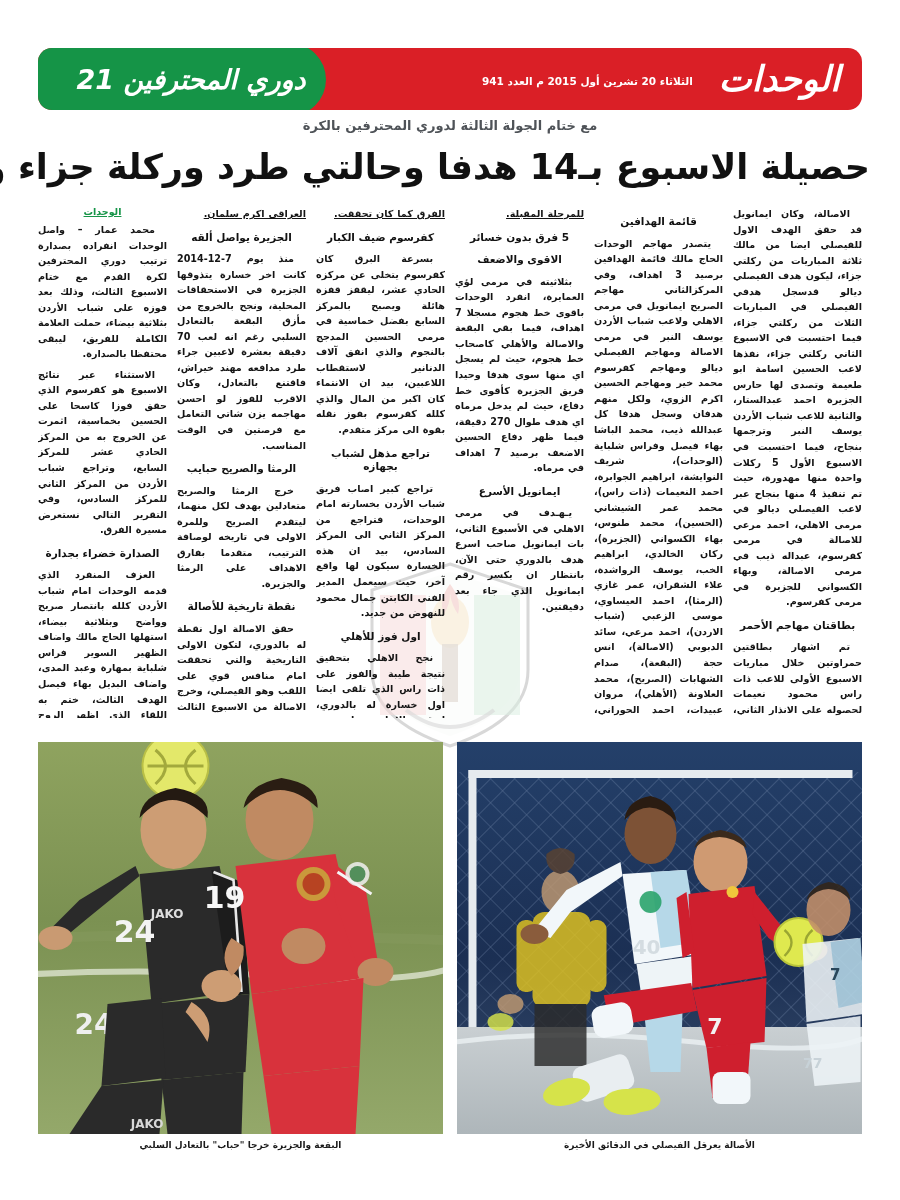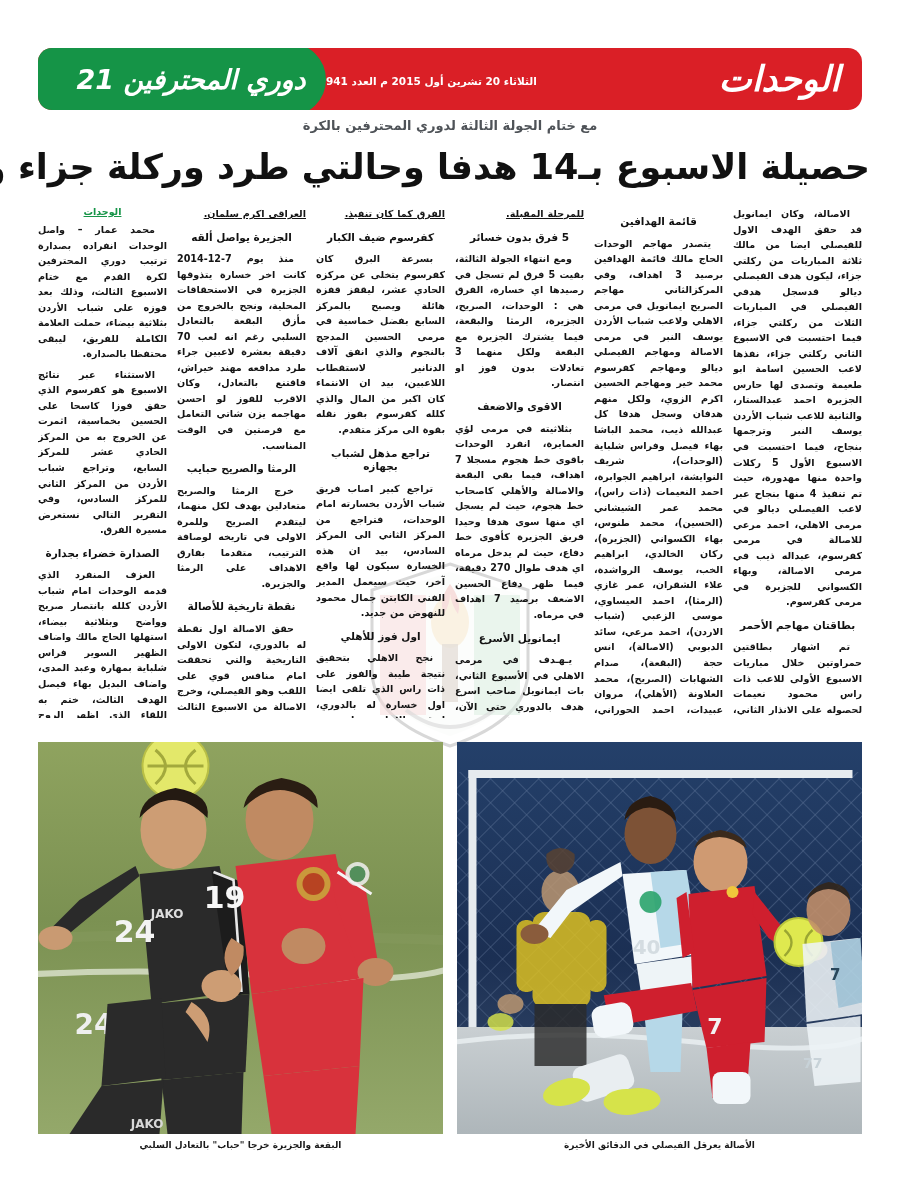--- a/index.html
+++ b/index.html
@@ -45,21 +45,21 @@
     letter-spacing: -0.5px;
     font-style: italic;
     line-height: 1;
     white-space: nowrap;
   }
   .masthead-date {
     flex: 1 1 auto;
     color: #ffffff;
     font-size: 10.5px;
     font-weight: bold;
-    text-align: left;
+    text-align: right;
     padding-top: 4px;
     white-space: nowrap;
   }
   .masthead-green {
     flex: 0 0 288px;
     height: 73px;
     background: #159447;
     border-radius: 14px 90px 90px 14px;
     display: flex;
     align-items: center;
@@ -258,29 +258,28 @@
 
     <div class="col">
       <div class="subhead">قائمة الهدافين</div>
       <p class="para">يتصدر مهاجم الوحدات الحاج مالك قائمة الهدافين برصيد 3 اهداف، وفي المركزالثاني مهاجم الصريح ايمانويل في مرمى الاهلي ولاعب شباب الأردن يوسف النبر في مرمى الاصالة ومهاجم الفيصلي ديالو ومهاجم كفرسوم محمد خير ومهاجم الحسين اكرم الزوي، ولكل منهم هدفان وسجل هدفا كل عبدالله ذيب، محمد الباشا بهاء فيصل وفراس شلباية (الوحدات)، شريف النوايشة، ابراهيم الجوابرة، احمد النعيمات (ذات راس)، محمد عمر الشيشاني (الحسين)، محمد طنوس، بهاء الكسواني (الجزيرة)، ركان الخالدي، ابراهيم الخب، يوسف الرواشدة، علاء الشقران، عمر غازي (الرمثا)، احمد العيساوي، موسى الزعبي (شباب الاردن)، احمد مرعي، سائد الدبوبي (الاصالة)، انس حجة (البقعة)، صدام الشهابات (الصريح)، محمد العلاونة (الأهلي)، مروان عبيدات، احمد الحوراني، عمر العثامنة (كفرسوم).</p>
 
     </div>
 
     <div class="col">
       <p class="para cont">للمرحلة المقبلة.</p>
       <div class="subhead">5 فرق بدون خسائر</div>
-      <p class="para">ومع انتهاء الجولة الثالثة، بقيت 5 فرق لم تسجل في رصيدها اي خسارة، الفرق هي : الوحدات، الصريح، الجزيرة، الرمثا والبقعة، فيما يشترك الجزيرة مع البقعة ولكل منهما 3 تعادلات بدون فوز او انتصار.</p>
       <div class="subhead">الاقوى والاضعف</div>
       <p class="para">بثلاثيته في مرمى لؤي العمايرة، انفرد الوحدات باقوى خط هجوم مسجلا 7 اهداف، فيما بقي البقعة والاصالة والأهلي كاصحاب خط هجوم، حيث لم يسجل اي منها سوى هدفا وحيدا فريق الجزيرة كأقوى خط دفاع، حيث لم يدخل مرماه اي هدف طوال 270 دقيقة، فيما ظهر دفاع الحسين الاضعف برصيد 7 اهداف في مرماه.</p>
       <div class="subhead">ايمانويل الأسرع</div>
       <p class="para">يـهـدف في مرمى الاهلي في الأسبوع الثاني، بات ايمانويل صاحب اسرع هدف بالدوري حتى الآن، بانتظار ان يكسر رقم ايمانويل الذي جاء بعد دقيقتين.</p>
     </div>
 
     <div class="col">
-      <p class="para cont">الفرق كما كان تنفيذ.</p>
+      <p class="para cont">الفرق كما كان تحققت.</p>
       <div class="subhead">كفرسوم ضيف الكبار</div>
       <p class="para">بسرعة البرق كان كفرسوم يتخلى عن مركزه الحادي عشر، ليقفز قفزة هائلة ويصبح بالمركز السابع بفضل خماسية في مرمى الحسين المدجج بالنجوم والذي انفق آلاف الدنانير لاستقطاب اللاعبين، بيد ان الانتماء كان اكبر من المال والذي كلله كفرسوم بفوز نقله بقوة الى مركز متقدم.</p>
       <div class="subhead">تراجع مذهل لشباب بجهازه</div>
       <p class="para">تراجع كبير اصاب فريق شباب الأردن بخسارته امام الوحدات، فتراجع من المركز الثاني الى المركز السادس، بيد ان هذه الخسارة سيكون لها واقع آخر، حيث سيعمل المدير الفني الكابتن جمال محمود للنهوض من جديد.</p>
       <div class="subhead">اول فوز للأهلي</div>
       <p class="para">نجح الاهلي بتحقيق نتيجة طيبة والفوز على ذات راس الذي تلقى ايضا اول خسارة له بالدوري، ليتقدم الاهلي خطوة من المركزالعاشر للمركز التاسع، وتراجع ذات راس كثيرا من المركز السابع الى العاشر، في وضع بحاجة الى اعادة تقييم</p>
     </div>
 
     <div class="col">
       <p class="para cont">العراقي اكرم سلمان.</p>

